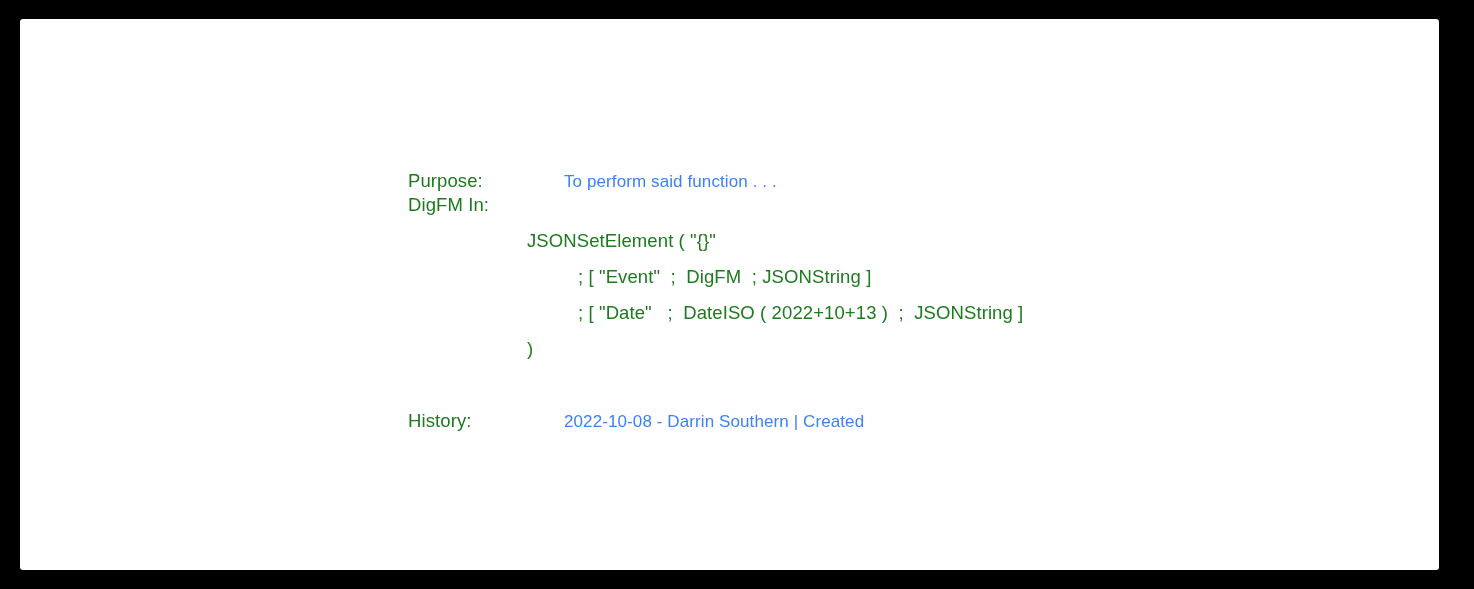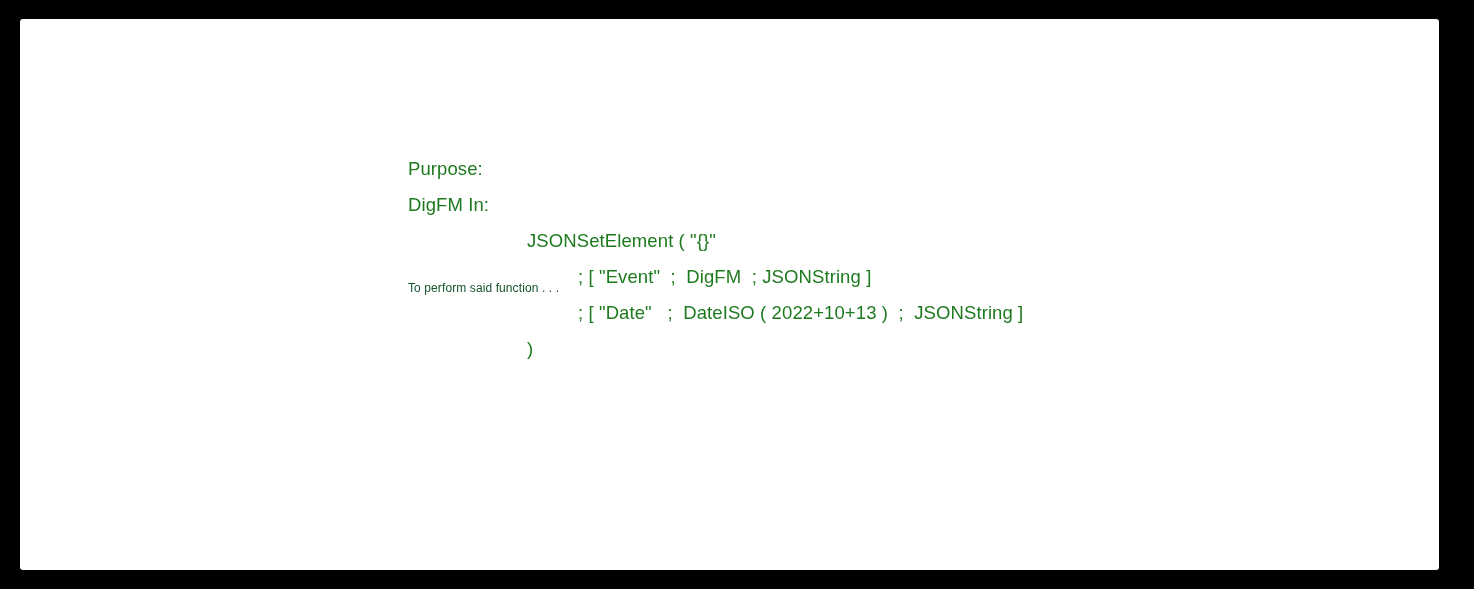--- a/index.html
+++ b/index.html
@@ -53,41 +53,42 @@
   .label {
     width: 119px;
     flex: 0 0 119px;
     color: #1e7a1e;
     font-size: 18.5px;
     line-height: 22px;
     letter-spacing: 0.1px;
   }
 
   .value {
-    color: #14532d;
-    font-size: 12px;
+    color: #3b82f6;
+    font-size: 17px;
     line-height: 22px;
     letter-spacing: 0.1px;
     white-space: pre;
+    margin-left: 37px;
   }
 
   
   .code-line {
     position: absolute;
     color: #1e7a1e;
     font-size: 18.5px;
     line-height: 22px;
     letter-spacing: 0.1px;
     white-space: pre;
   }
 
   .code-line.l0 { left: 507px; }
   .code-line.l1 { left: 558px; }
 
-  .r-purpose   { top: 139px; flex-direction: column; }
+  .r-purpose   { top: 151px; }
   .r-param     { top: 175px; }
   .c-open      { top: 211px; }
   .c-event     { top: 247px; }
   .c-date      { top: 283px; }
   .c-close     { top: 319px; }
   .r-history   { top: 391px; }
 </style>
 </head>
 <body>
 
@@ -107,17 +108,21 @@
       </div>
 
       <div class="code-line l0 c-open">JSONSetElement ( "{}"</div>
 
       <div class="code-line l1 c-event">; [ "Event"  ;  DigFM  ; JSONString ]</div>
 
       <div class="code-line l1 c-date">; [ "Date"   ;  DateISO ( 2022+10+13 )  ;  JSONString ]</div>
 
       <div class="code-line l0 c-close">)</div>
 
+      <div class="row r-history">
+        <span class="label">History:</span>
+        <span class="value">2022-10-08 - Darrin Southern | Created</span>
+      </div>
 
     </div>
   </div>
 
 </div>
 
 </body></html>

